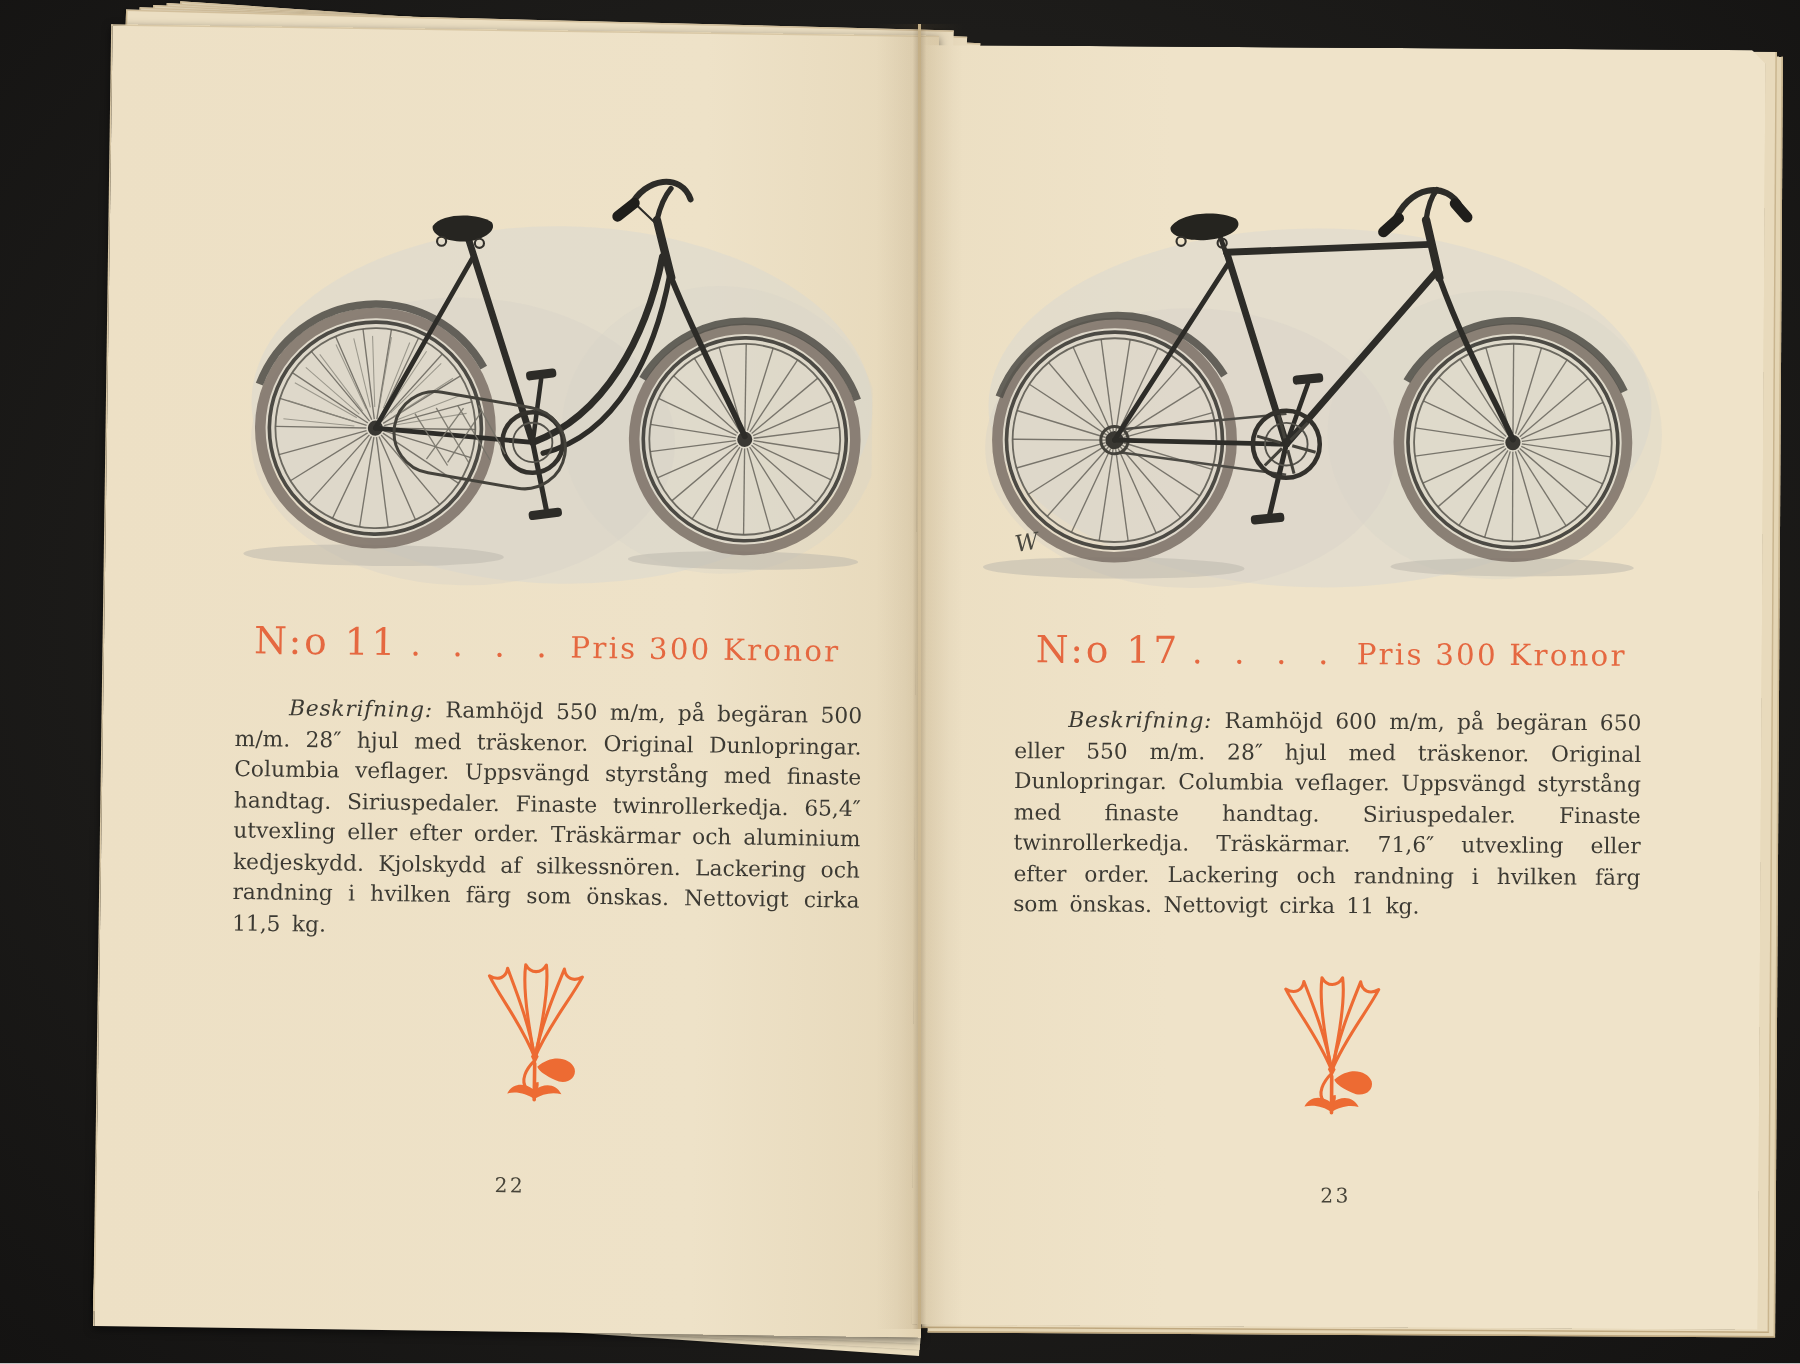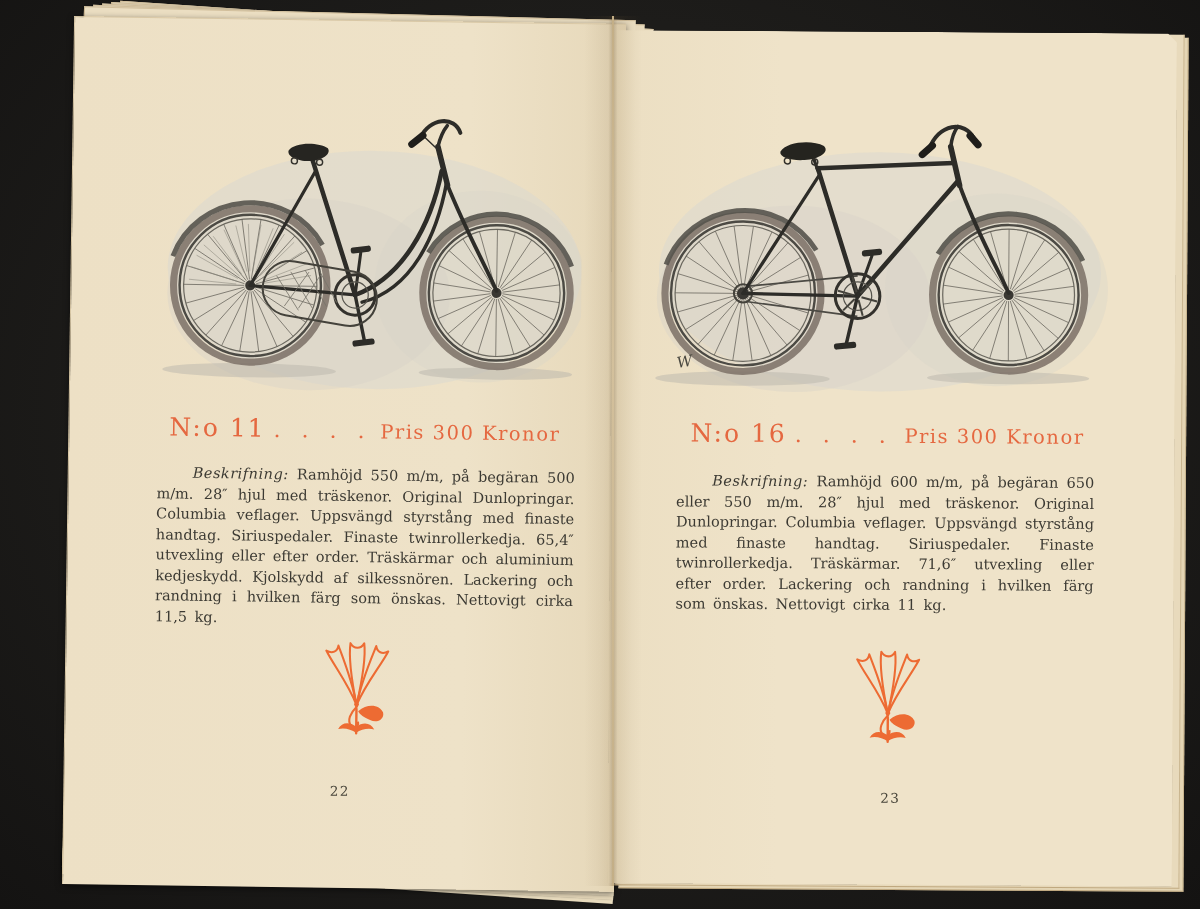--- a/index.html
+++ b/index.html
@@ -333,21 +333,21 @@
             <line x1="202.0" y1="188.1" x2="197.8" y2="172.7"></line>
             <line x1="205.8" y1="189.2" x2="217.1" y2="177.9"></line>
           </g>
         <rect x="180" y="238" width="22" height="6" rx="2.5" fill="#2d2c28" transform="rotate(-6 191 241)"></rect>
         <rect x="207" y="146" width="20" height="6" rx="2.5" fill="#2d2c28" transform="rotate(-6 217 149)"></rect>
         <text x="26" y="264" font-size="15" font-style="italic" fill="#4a4840" transform="rotate(-10 26 264)">W</text>
       </svg>
     </div>
 
     <div class="heading heading-right">
-      <span class="no">N:o 16</span>
+      <span class="no">N:o 17</span>
       <span class="dots">. . . . . . . . .</span>
       <span class="price">Pris 300 Kronor</span>
     </div>
 
     <p class="desc desc-right"><em>Beskrifning:</em> <span>Ramhöjd 600 m/m, på begäran 650 eller 550 m/m. 28″ hjul med träskenor. Original Dunlopringar. Columbia veflager. Uppsvängd styrstång med finaste handtag. Siriuspedaler. Finaste twinrollerkedja. Träskärmar. 71,6″ utvexling eller efter order. Lackering och randning i hvilken färg som önskas. Nettovigt cirka 11 kg.</span></p>
 
     <div class="ornament orn-right">
       <svg viewBox="0 0 100 130" width="86" height="112">
         <g stroke="#ed6b33" fill="none" stroke-width="2.4" stroke-linejoin="round">
           <path d="M50,93 C40,68 22,46 14,30 C21,34 27,31 28,24 C35,42 45,66 50,93 Z"></path>

